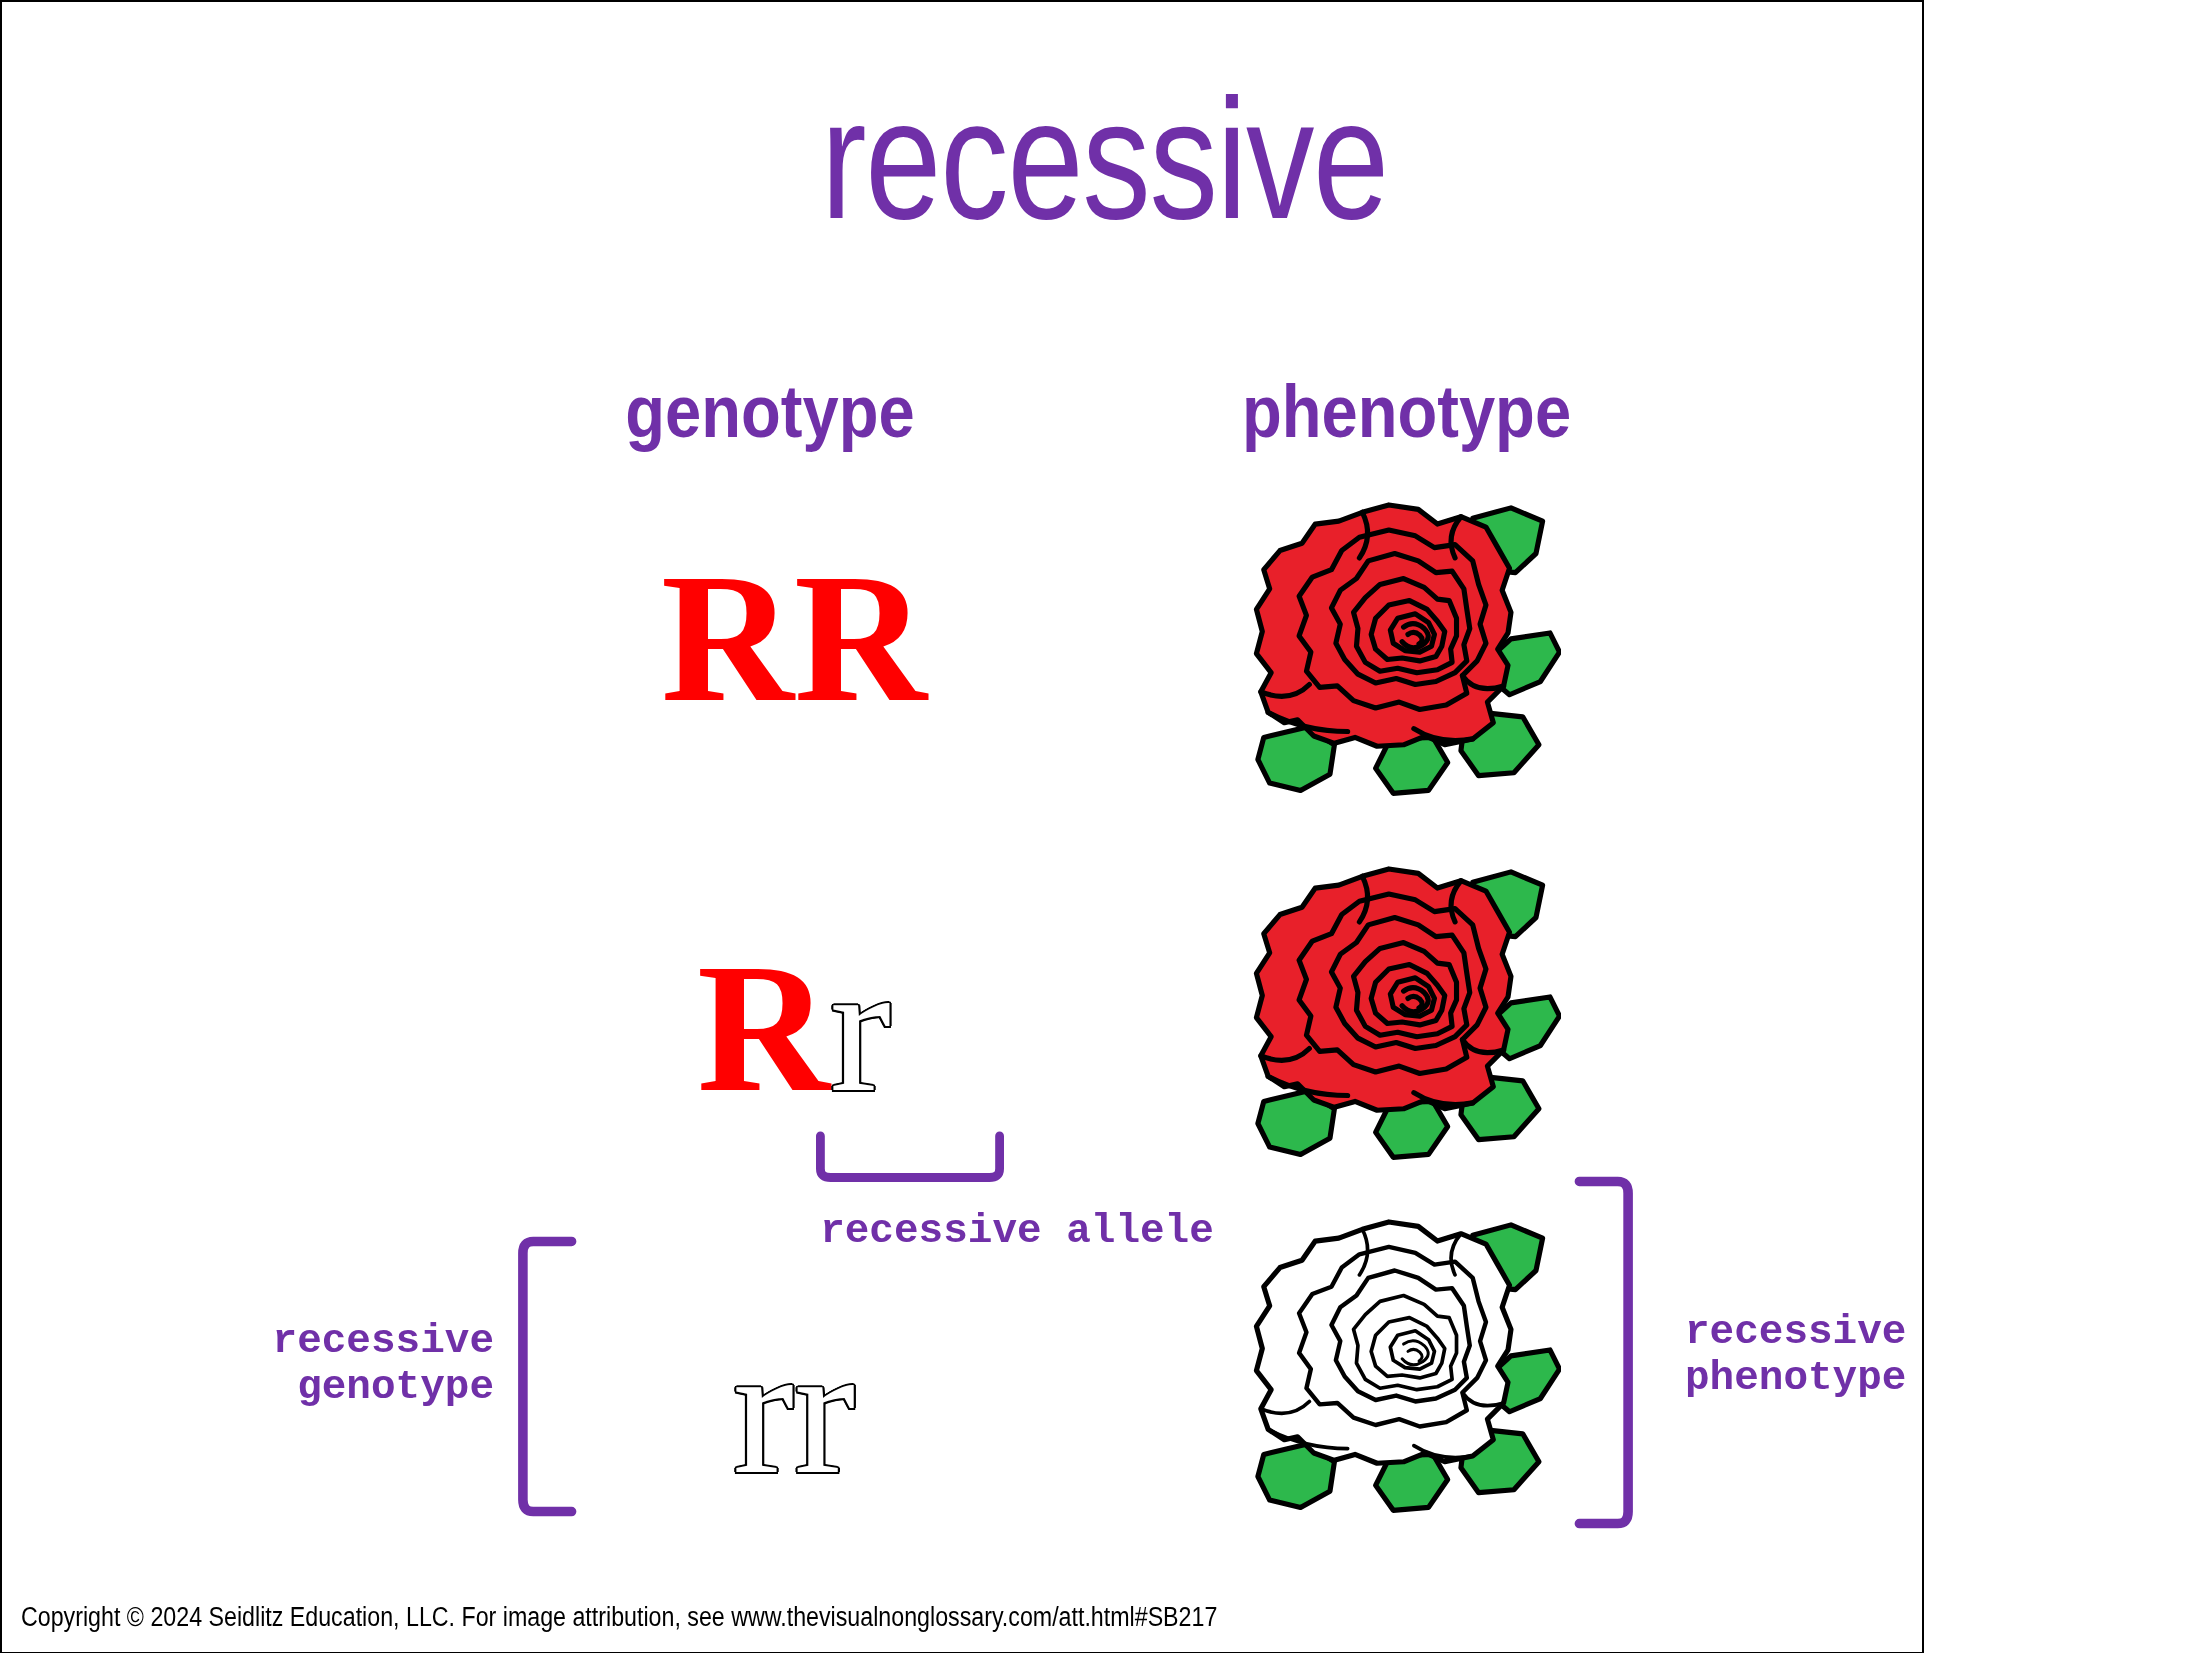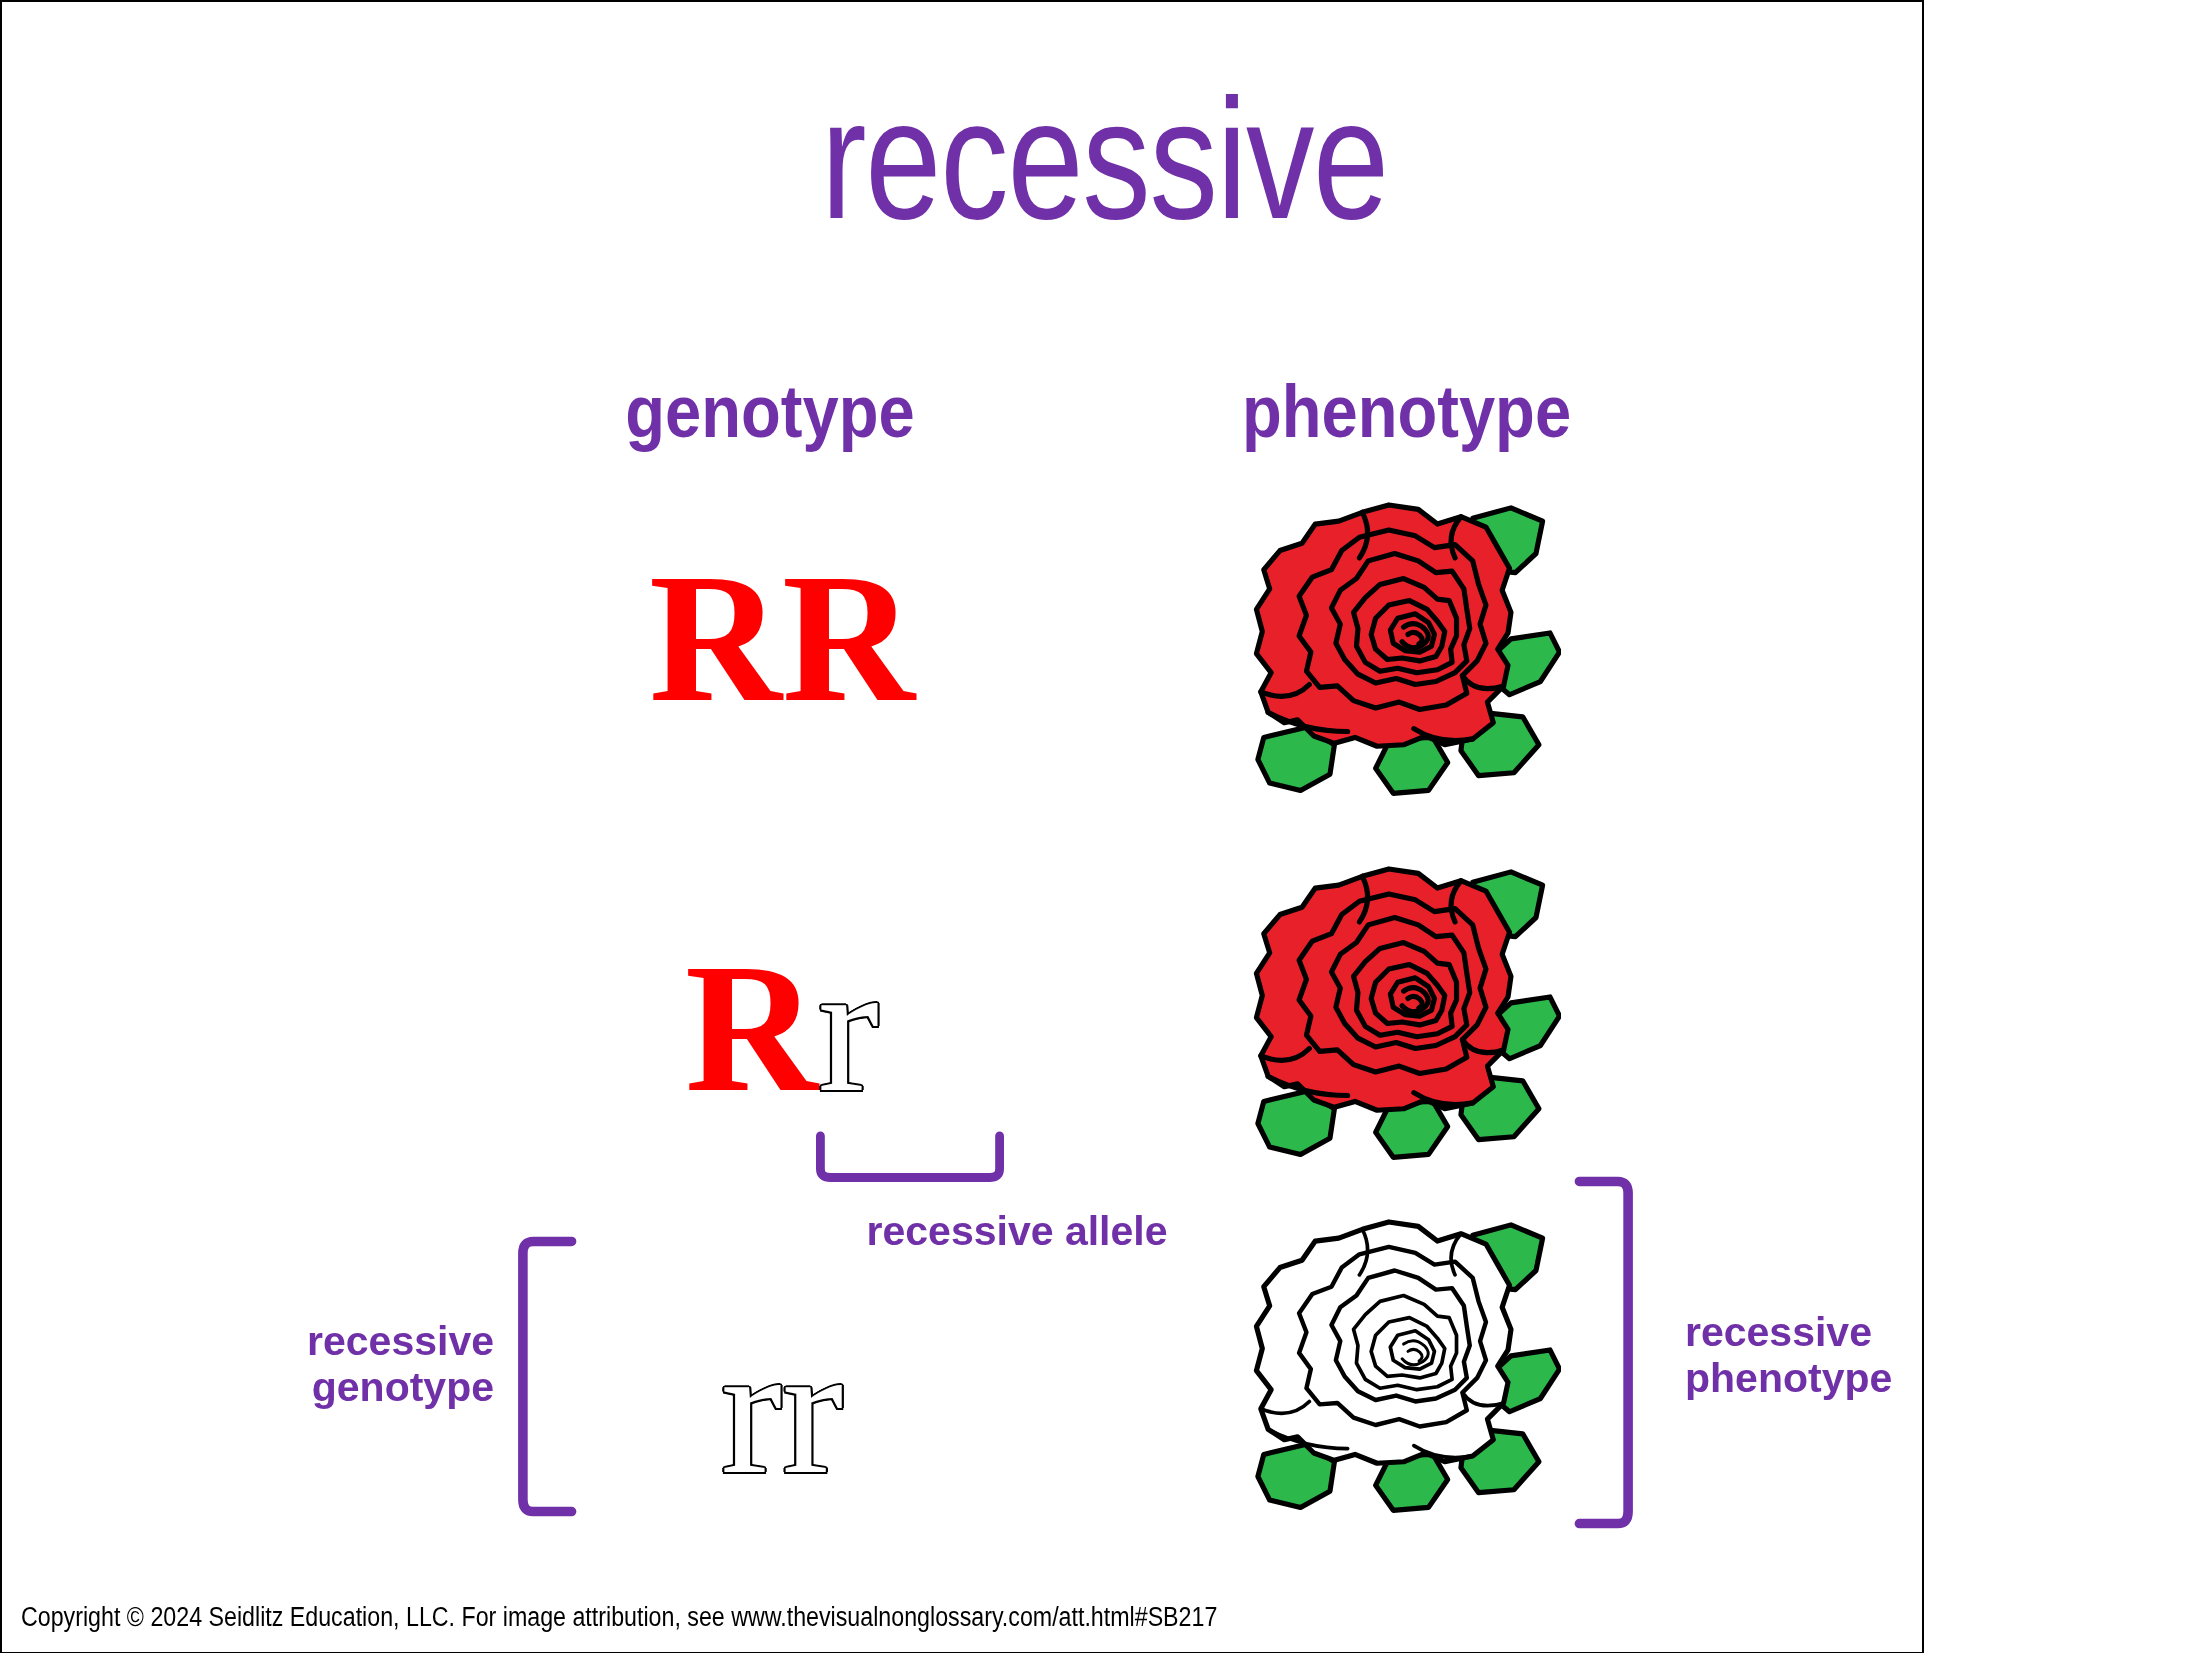--- a/index.html
+++ b/index.html
@@ -46,21 +46,21 @@
     line-height: 1;
     white-space: nowrap;
     transform: scaleX(0.88);
   }
   #hdr-genotype  { left: 540px;  top: 373px; width: 456px; text-align: center; transform-origin: center top; }
   #hdr-phenotype { left: 1147px; top: 373px; width: 515px; text-align: center; transform-origin: center top; }
 
   
   .geno-row {
     position: absolute;
-    left: 552px;
+    left: 564px;
     width: 456px;
     text-align: center;
     font-family: "Liberation Serif", serif;
     font-size: 184px;
     line-height: 1;
     white-space: nowrap;
   }
   #geno-rr-dom   { top: 544px;  }
   #geno-rr-het   { top: 934px; }
   #geno-rr-rec   { top: 1316px; }
@@ -118,21 +118,21 @@
     left: 1573px;
     top: 1175px;
     width: 59px;
     height: 351px;
   }
 
   
   .caption {
     position: absolute;
     color: #7030A8;
-    font-family: Liberation Sans, sans-serif;
+    font-family: Liberation Mono, monospace;
     font-weight: bold;
     font-size: 41px;
     line-height: 1.12;
     white-space: nowrap;
   }
   #label-recessive-allele {
     left: 809px;
     top: 1207px;
     width: 412px;
     text-align: center;

